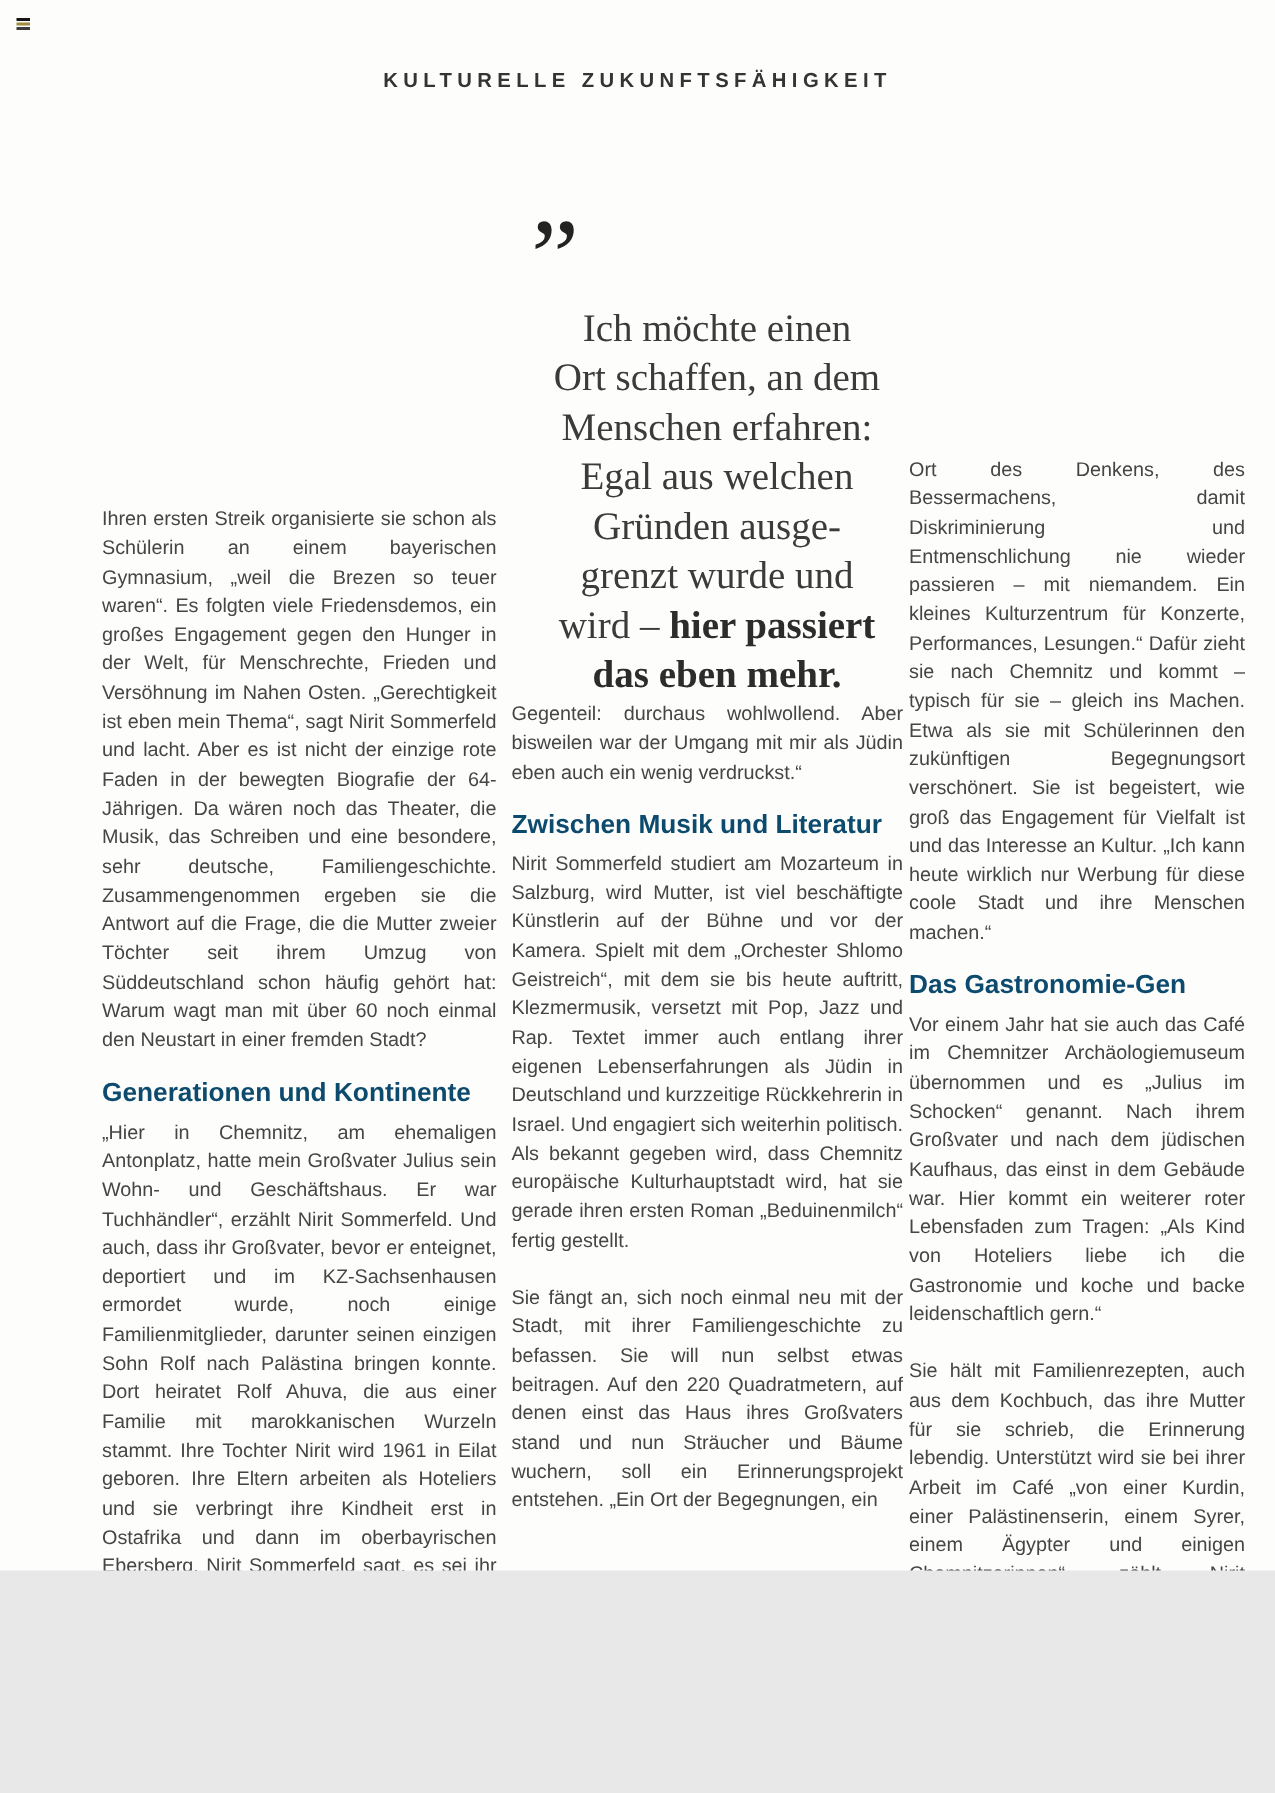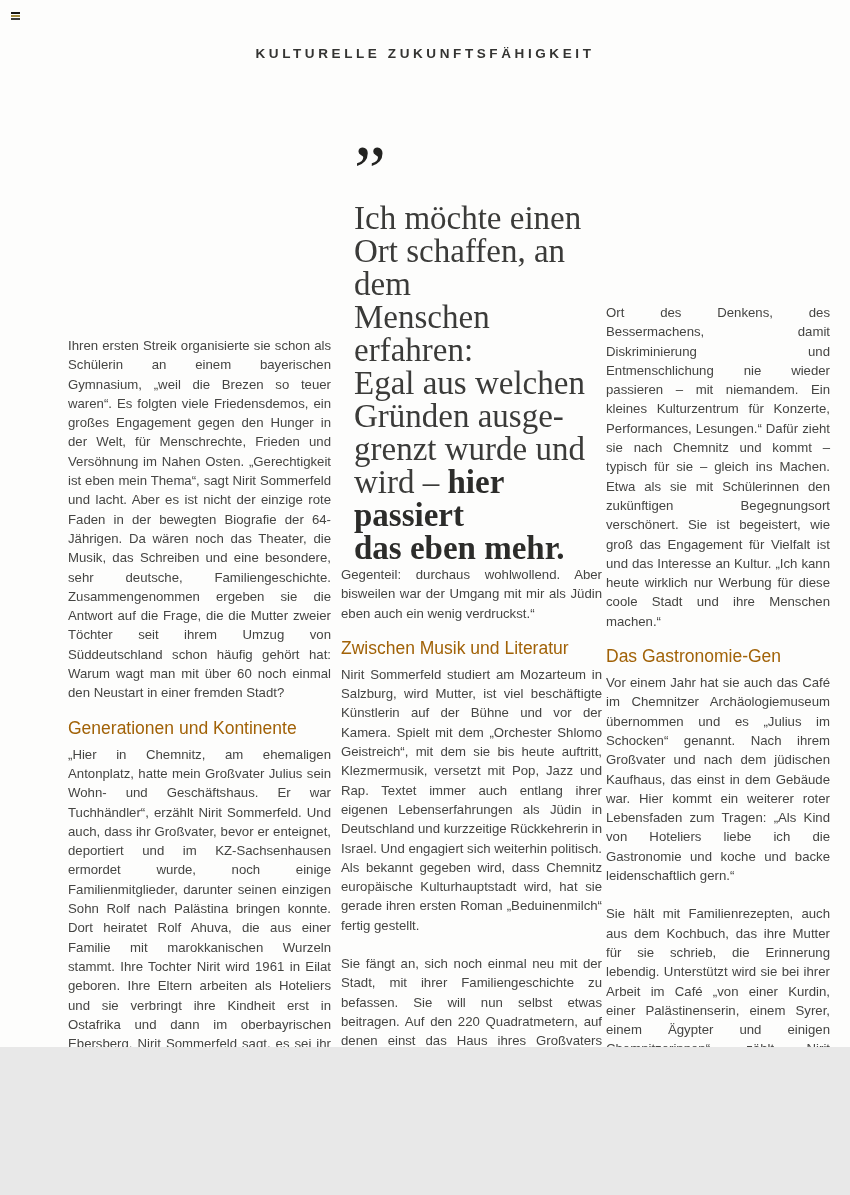--- a/index.html
+++ b/index.html
@@ -38,37 +38,37 @@
   .col{position:absolute;font-size:13.2px;line-height:19.3px;}
   .col p{margin:0;text-align:justify;hyphens:auto;-webkit-hyphens:auto;}
   .col p + p{margin-top:19px;}
   .col-left{left:68px;top:300px;width:263px;margin-top:36px;}
   .col-mid{left:341px;top:148px;width:261px;}
   .col-right{left:606px;top:303px;width:224px;}
 
   h3.subhead{
     margin:14px 0 6px 0;
     font-size:17.5px;line-height:22px;
-    font-weight:400;color:#a16207;
+    font-weight:700;color:#0c4a6e;
     text-align:left;
   }
 
   
   .quote-block{margin-left:13px;}
   .quote-mark{
     font-family:"Liberation Serif", serif;
     font-size:72px;line-height:46px;height:54px;
     color:#232321;
   }
   .quote-text{
     font-family:"Liberation Serif", serif;
-    font-size:33px;line-height:33px;
+    font-size:26px;line-height:33px;
     color:#3b3b39;
     white-space:pre-line;
-    text-align:left;
+    text-align:center;
   }
   .quote-text .q-bold{font-weight:700;color:#2c2c2a;}
   .quote-attrib{
     margin-top:13px;
     font-size:11px;font-weight:700;letter-spacing:1.1px;
     color:#3a3a38;
   }
   .mid-body{margin-top:62px;}
 
   

